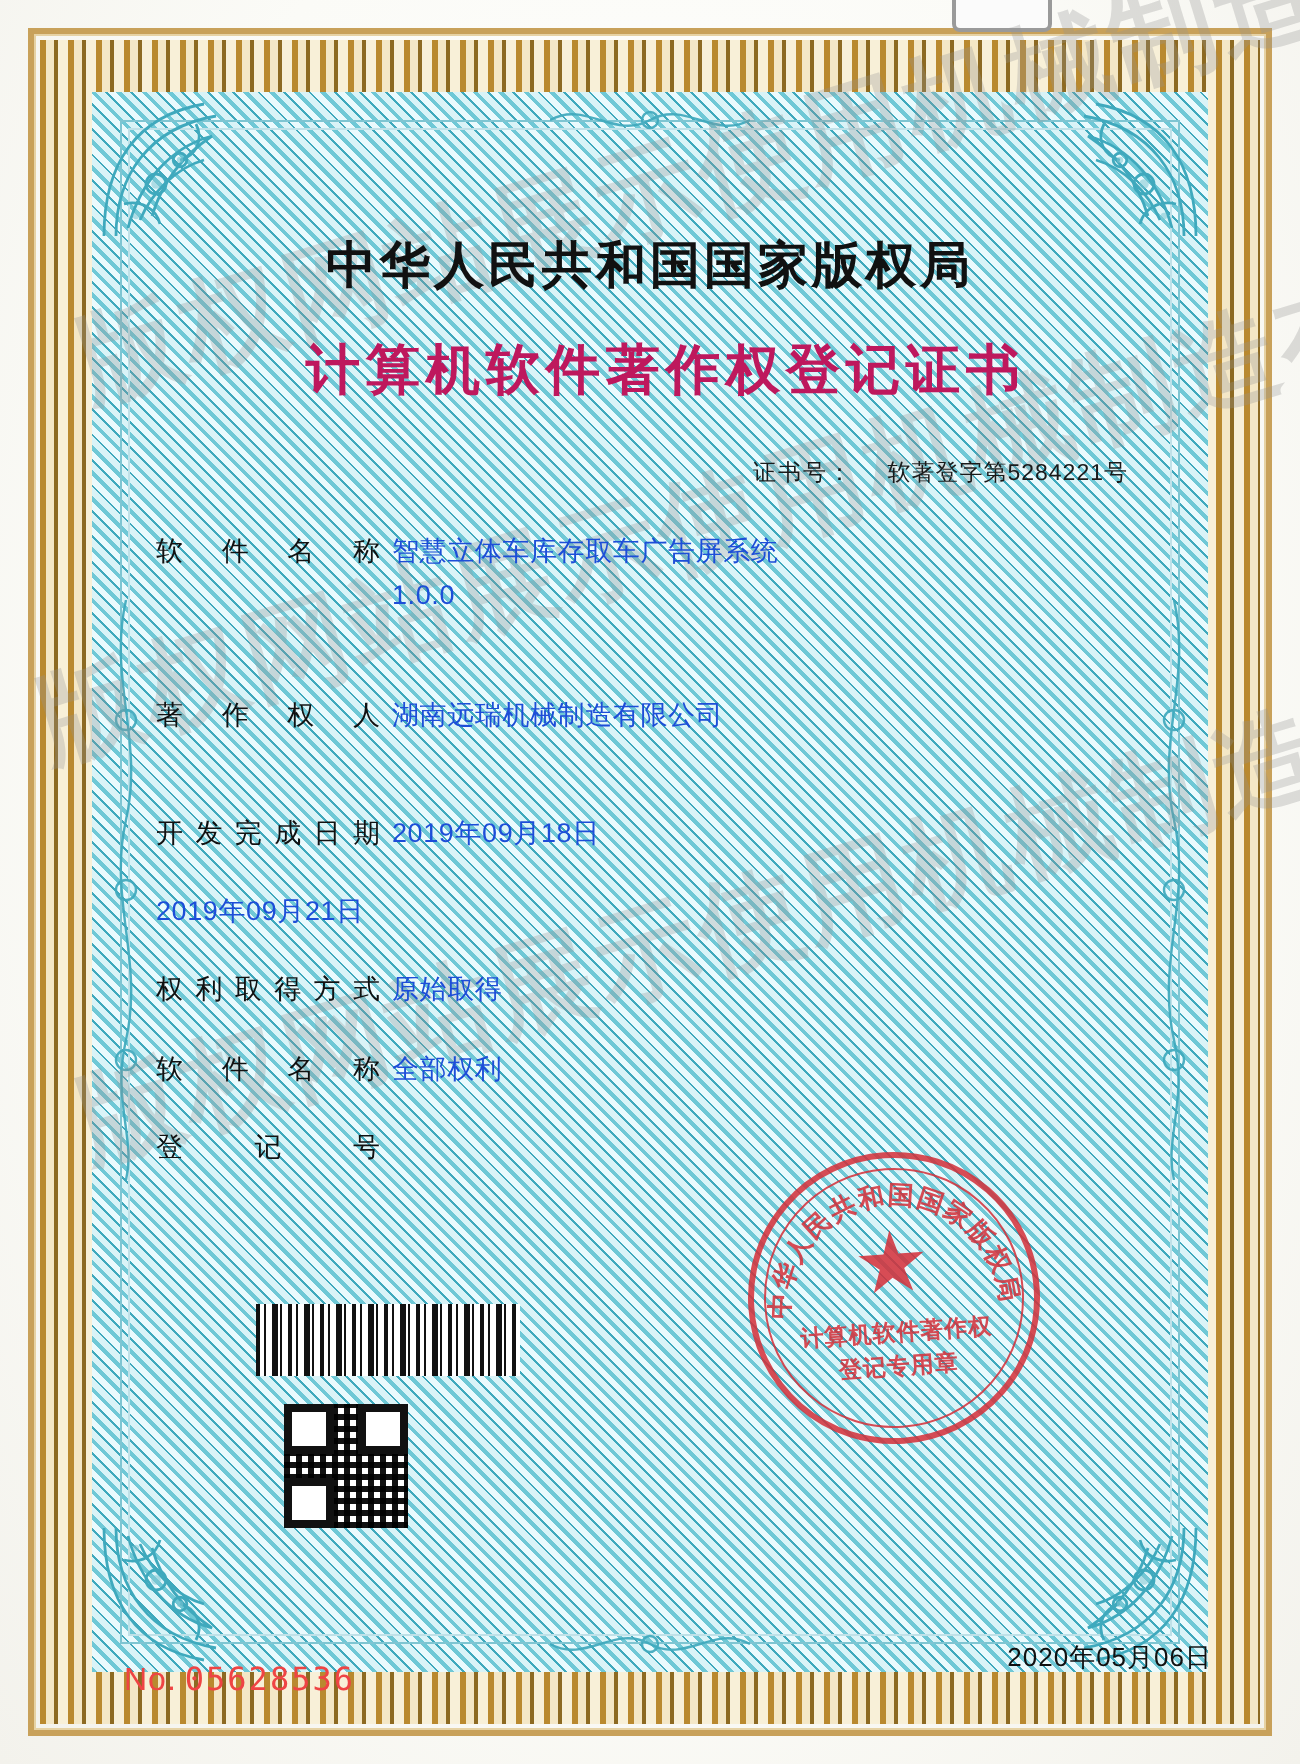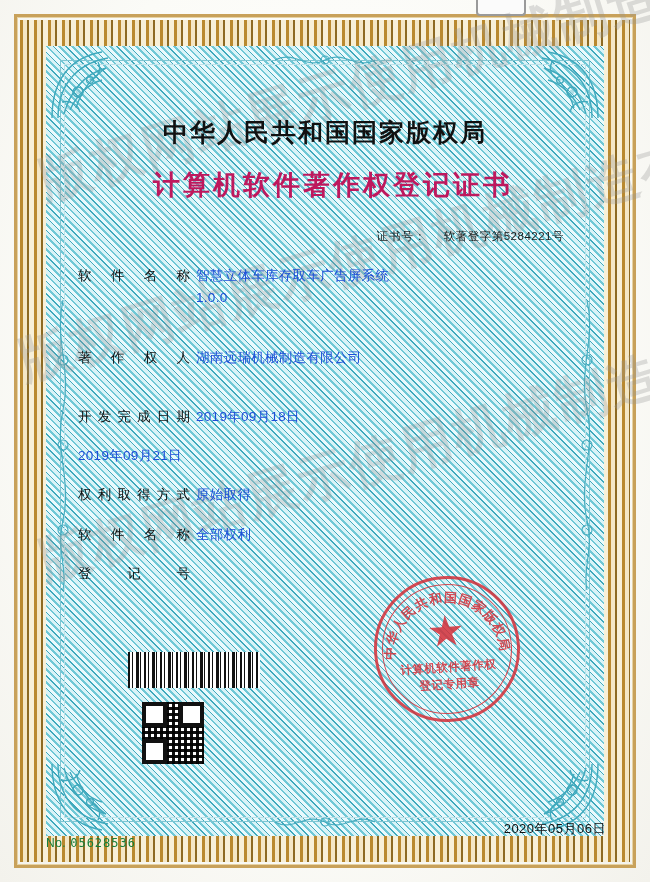--- a/index.html
+++ b/index.html
@@ -333,24 +333,24 @@
     text-align: center;
     font-size: 11.5px;
     font-weight: bold;
     line-height: 1.45;
     letter-spacing: 0.5px;
   }
 
   
   .footer-no {
     position: absolute;
-    left: 46px;
+    left: 62px;
     bottom: 32px;
-    font-size: 12px;
-    color: #15803d;
+    font-size: 16px;
+    color: #ef4444;
     letter-spacing: 0.5px;
   }
   .footer-no .num {
     font-family: "DejaVu Sans Mono", monospace;
     letter-spacing: 1px;
     margin-left: 4px;
   }
   .footer-date {
     position: absolute;
     right: 44px;

